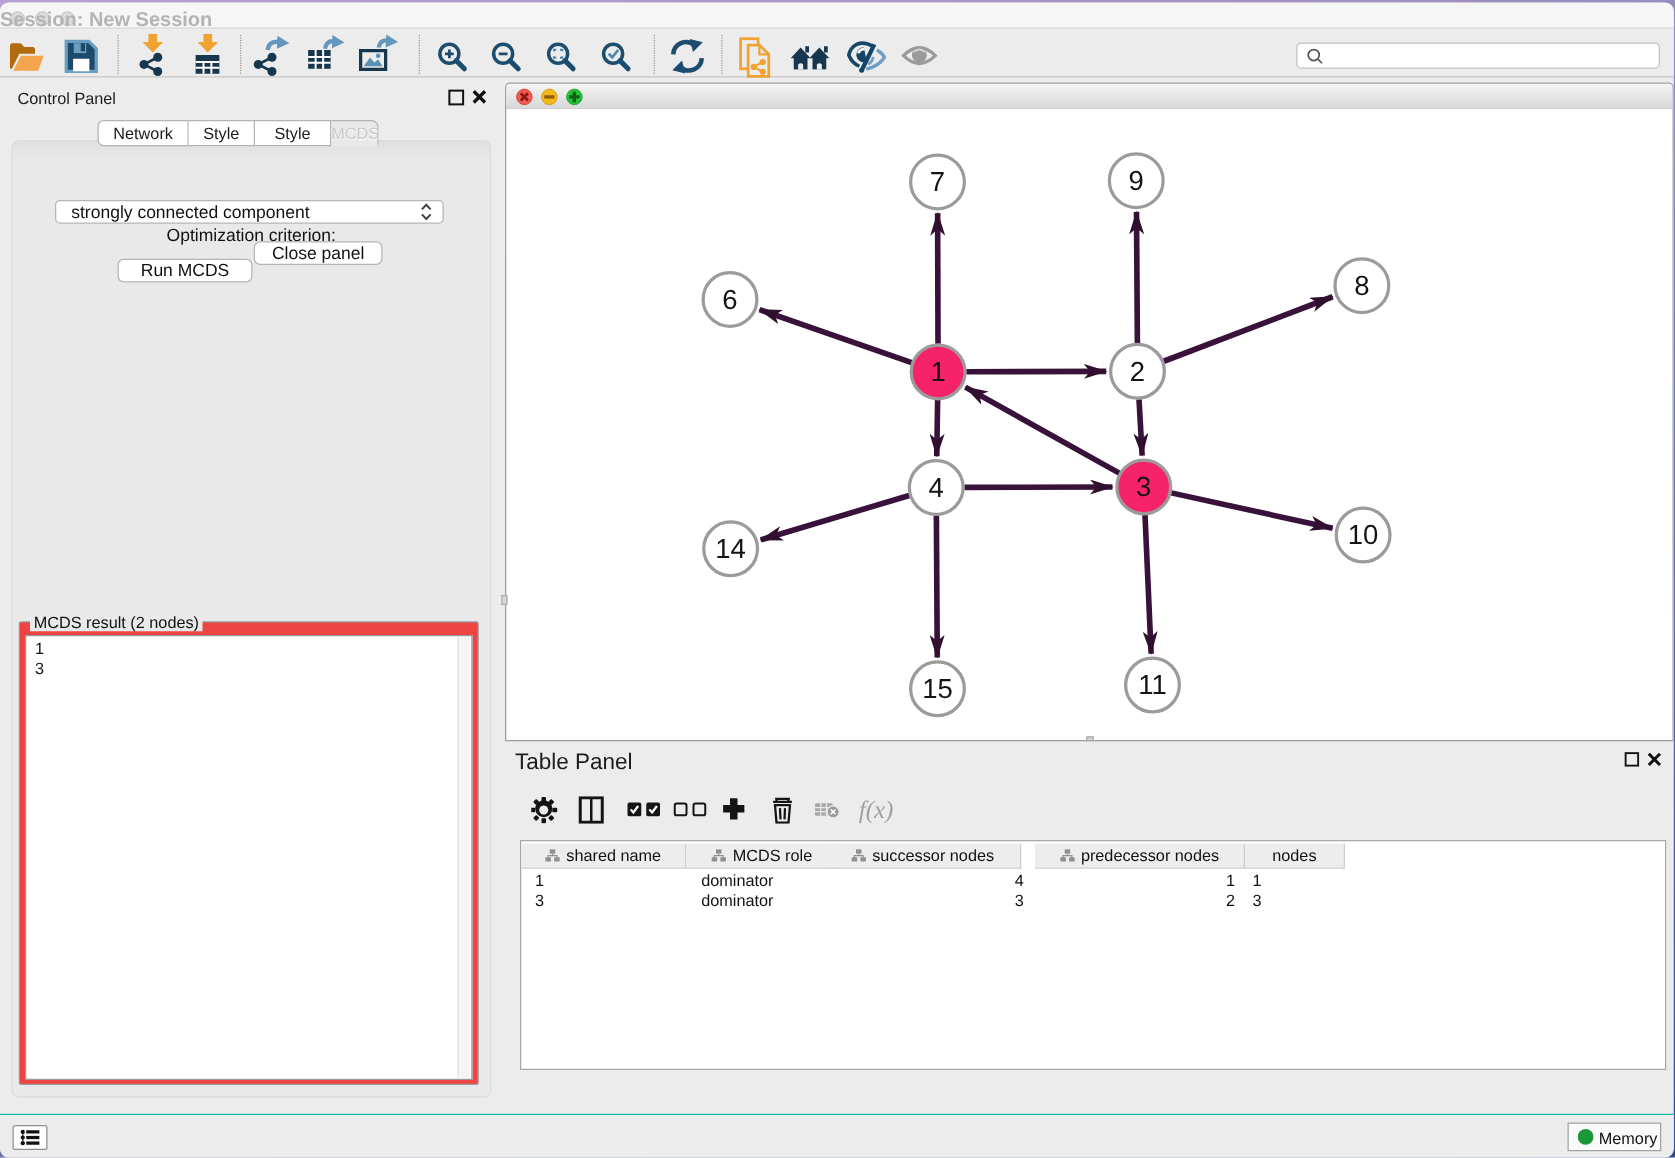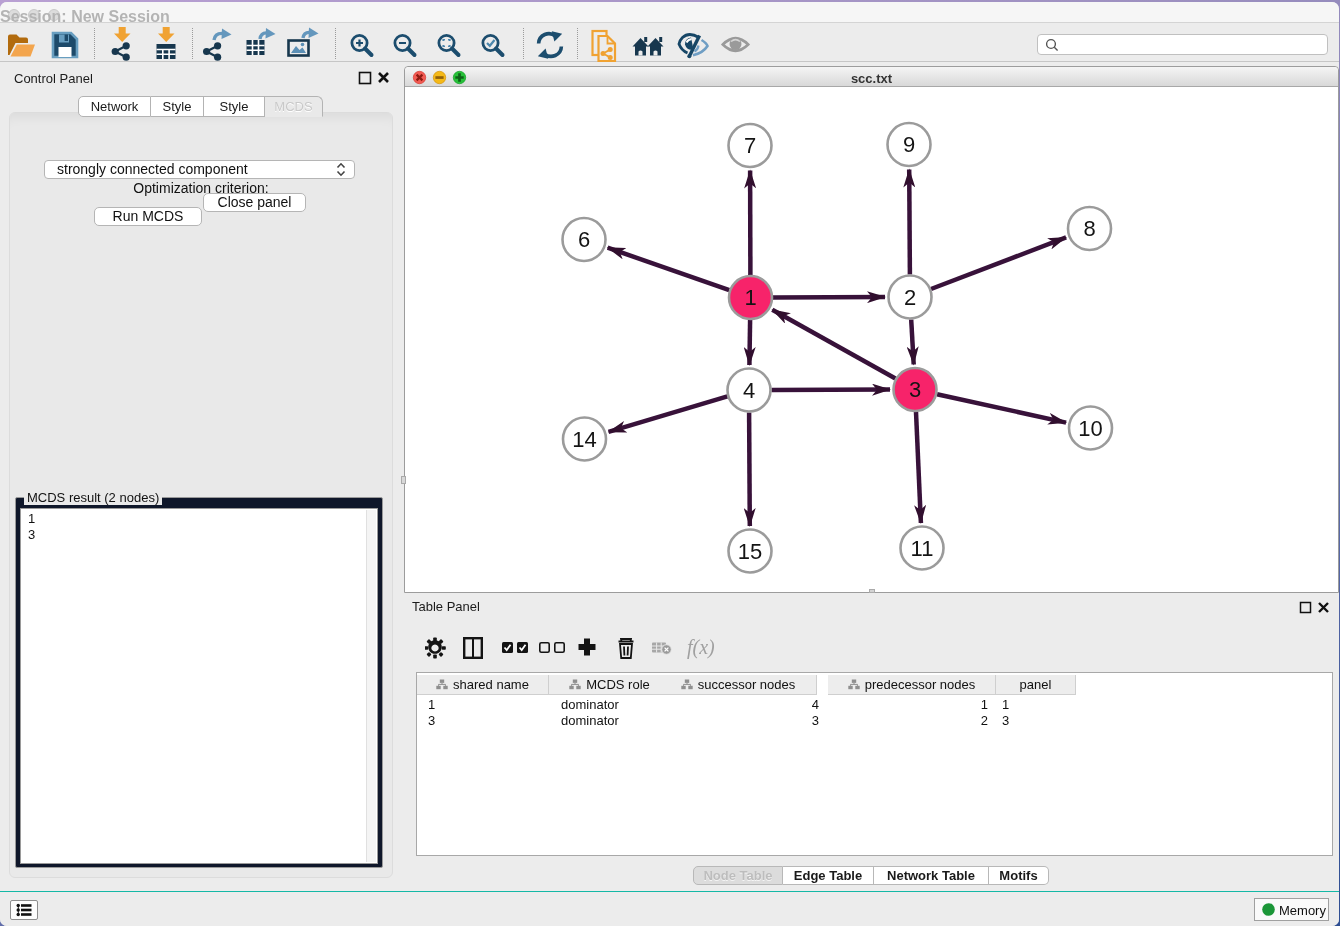--- a/index.html
+++ b/index.html
@@ -20,30 +20,30 @@
 
 .cp-head { position:absolute; left:14px; top:71px; font-size:13px; color:#1c1c1c; }
 .cp-box { position:absolute; left:9px; top:112px; width:384px; height:766px; background:#e9e9e9; border:1px solid #dcdcdc; border-radius:6px; box-shadow:inset 0 14px 12px -10px rgba(0,0,0,0.06); }
 .tabs { position:absolute; left:78px; top:96px; height:21px; display:flex; z-index:3; }
 .tab { height:21px; border:1px solid #b3b3b3; border-left:none; background:#fff; font-size:13px; font-weight:normal; color:#1a1a1a; text-align:center; line-height:19px; }
 .tab.first { border-left:1px solid #b3b3b3; border-radius:5px 0 0 5px; }
 .tab.sel { background:#e9e9e9; border-bottom-color:#e9e9e9; border-radius:0 6px 0 0; color:#c9c9c9; text-shadow:0 1px 0 #fff; }
 .optlabel { position:absolute; left:9px; top:136px; width:384px; text-align:center; font-size:14px; color:#111;margin-top:44px; }
 .select { position:absolute; left:44px; top:160px; width:311px; height:19px; background:#fff; border:1px solid #b5b5b5; border-radius:4px; font-size:14px; color:#111; line-height:17px; padding-left:12px; }
 .btn { position:absolute; height:19px; background:#fff; border:1px solid #b5b5b5; border-radius:5px; font-size:14px; color:#111; text-align:center; line-height:17px; }
-.fieldset { position:absolute; left:15px; top:497px; width:368px; height:371px; border:1px solid #9a9a9a; border-radius:2px; background:#0f172a; }
+.fieldset { position:absolute; left:15px; top:497px; width:368px; height:371px; border:1px solid #9a9a9a; border-radius:2px; background:#ef4444; }
 .fieldset .lg { position:absolute; left:8px; top:-8px; background:#e9e9e9; padding:0 3px; font-size:13px; color:#111; }
 .ta { position:absolute; left:4px; top:10px; right:4px; bottom:3px; border:1px solid #9a9a9a; background:#fff; font-size:13px; color:#111; line-height:16px; padding:2px 0 0 7px; }
 .ta .sb { position:absolute; right:1px; top:1px; width:10px; bottom:1px; background:#f4f4f4; border-left:1px solid #e0e0e0; }
 
 .scc { position:absolute; left:404px; top:66px; width:935px; height:527px; border:1px solid #9c9c9c; background:#fff; border-radius:4px 4px 0 0; }
 .scc .tbar { position:absolute; left:0; top:0; width:100%; height:20px; background:linear-gradient(#f5f5f5,#d8d8d8); border-bottom:1px solid #a8a8a8; border-radius:4px 4px 0 0; }
 .scc .tbar .t { position:absolute; top:4px; left:0; width:100%; text-align:center; font-size:13px; font-weight:bold; color:#333; }
 
-.tp-head { position:absolute; left:412px; top:599px; font-size:13px; color:#1c1c1c; }
+.tp-head { position:absolute; left:412px; top:599px; font-size:18px; color:#1c1c1c; }
 .ttable { position:absolute; left:416px; top:672px; width:917px; height:184px; background:#fff; border:1px solid #a8a8a8; }
 .thead { position:absolute; left:0; top:2px; height:20px; background:#ededed; border-right:1px solid #cfcfcf; border-bottom:1px solid #cfcfcf; font-size:13px; color:#111; text-align:center; line-height:20px; }
 .trow { position:absolute; font-size:13px; color:#111; height:16px; line-height:16px; }
 .btabs { position:absolute; left:693px; top:866px; height:19px; display:flex; z-index:3; }
 .btab { height:19px; border:1px solid #b8b8b8; border-left:none; background:#fff; font-size:13px; font-weight:bold; color:#1a1a1a; text-align:center; line-height:17px; }
 .btab.first { border-left:1px solid #b8b8b8; border-radius:5px 0 0 5px; }
 .btab.last { border-radius:0 5px 5px 0; }
 .btab.sel { background:#dcdcdc; color:#bdbdbd; text-shadow:0 1px 0 #f5f5f5; }
 .hicon { vertical-align:-1px; margin-right:5px; }
 
@@ -217,21 +217,21 @@
   <div class="cp-head">Control Panel</div>
   <svg class="abs" style="left:358px;top:71px" width="32" height="14" viewBox="0 0 32 14">
         <rect x="1.5" y="1.5" width="11" height="11" fill="none" stroke="#111" stroke-width="1.6"></rect>
         <path d="M21 2 L30 11 M30 2 L21 11" stroke="#111" stroke-width="2.6"></path>
       </svg>
   <div class="cp-box"></div>
   <div class="tabs">
     <div class="tab first" style="width:73px">Network</div>
     <div class="tab" style="width:53px">Style</div>
     <div class="tab" style="width:61px">Style</div>
-    <div class="tab sel" style="width:58px">MCDS</div>
+    <div class="tab sel" style="width:38px">MCDS</div>
   </div>
   <div class="optlabel">Optimization criterion:</div>
   <div class="select">strongly connected component
     <svg width="10" height="15" style="position:absolute;right:8px;top:1px" viewBox="0 0 10 15">
           <path d="M1.5 5.5 L5 1.8 L8.5 5.5" fill="none" stroke="#444" stroke-width="1.6"></path>
           <path d="M1.5 9.5 L5 13.2 L8.5 9.5" fill="none" stroke="#444" stroke-width="1.6"></path>
         </svg>
   </div>
   <div class="btn" style="left:94px;top:207px;width:108px">Run MCDS</div>
   <div class="btn" style="left:203px;top:193px;width:103px">Close panel</div>
@@ -243,21 +243,20 @@
   <div class="scc">
     <div class="tbar">
       <svg width="66" height="15" style="position:absolute;left:7px;top:3px" viewBox="0 0 66 15">
         <circle cx="7.5" cy="7.5" r="6.2" fill="#f25a52" stroke="#d8453c" stroke-width="0.8"></circle>
         <path d="M4.6 4.6 L10.4 10.4 M10.4 4.6 L4.6 10.4" stroke="#8c1a10" stroke-width="2.2"></path>
         <circle cx="27.5" cy="7.5" r="6.2" fill="#f5b917" stroke="#d79b17" stroke-width="0.8"></circle>
         <rect x="23.4" y="6.2" width="8.2" height="2.7" fill="#90600a"></rect>
         <circle cx="47.5" cy="7.5" r="6.2" fill="#27c138" stroke="#1ea632" stroke-width="0.8"></circle>
         <path d="M47.5 3.3 V11.7 M43.3 7.5 H51.7" stroke="#0e6118" stroke-width="2.7"></path>
       </svg>
-      <div class="t">scc.txt</div>
     </div>
     <svg class="abs" style="left:0;top:20px" width="933" height="506" viewBox="405 87 933 506">
       <defs>
         <marker id="ah" viewBox="0 0 19 12" refX="18" refY="6" markerWidth="19" markerHeight="12" markerUnits="userSpaceOnUse" orient="auto">
           <path d="M0 0 L19 6 L0 12 L5 6 Z" fill="#310f2e"></path>
         </marker>
       </defs>
       <g stroke="#38123a" stroke-width="4.5" marker-end="url(#ah)">
         <line x1="750.4" y1="275.0" x2="750.1" y2="170.5"></line>
         <line x1="729.3" y1="290.1" x2="607.6" y2="247.7"></line>
@@ -373,41 +372,35 @@
             <rect x="0.3" y="6.8" width="4.4" height="3.4" fill="#8f8f8f"></rect>
             <rect x="7.3" y="6.8" width="4.4" height="3.4" fill="#8f8f8f"></rect>
             <path d="M6 4 V5.4 M2.5 6.8 V5.4 H9.5 V6.8" fill="none" stroke="#8f8f8f"></path>
           </svg>successor nodes</div>
     <div class="thead" style="left:411px;width:168px"><svg class="hicon" width="12" height="11" viewBox="0 0 12 11">
             <rect x="3.8" y="0.5" width="4.4" height="3.4" fill="#8f8f8f"></rect>
             <rect x="0.3" y="6.8" width="4.4" height="3.4" fill="#8f8f8f"></rect>
             <rect x="7.3" y="6.8" width="4.4" height="3.4" fill="#8f8f8f"></rect>
             <path d="M6 4 V5.4 M2.5 6.8 V5.4 H9.5 V6.8" fill="none" stroke="#8f8f8f"></path>
           </svg>predecessor nodes</div>
-    <div class="thead" style="left:579px;width:80px">panel</div>
+    <div class="thead" style="left:579px;width:80px">nodes</div>
     <div class="trow" style="left:0;top:24px;width:917px">
       <span class="abs" style="left:11px">1</span>
           <span class="abs" style="left:144px">dominator</span>
       <span class="abs" style="left:254px;width:148px;text-align:right">4</span>
       <span class="abs" style="left:411px;width:160px;text-align:right">1</span>
       <span class="abs" style="left:585px">1</span>
     </div>
     <div class="trow" style="left:0;top:40px;width:917px">
       <span class="abs" style="left:11px">3</span>
           <span class="abs" style="left:144px">dominator</span>
       <span class="abs" style="left:254px;width:148px;text-align:right">3</span>
       <span class="abs" style="left:411px;width:160px;text-align:right">2</span>
       <span class="abs" style="left:585px">3</span>
     </div>
-  </div>
-  <div class="btabs">
-    <div class="btab first sel" style="width:90px">Node Table</div>
-    <div class="btab" style="width:91px">Edge Table</div>
-    <div class="btab" style="width:115px">Network Table</div>
-    <div class="btab last" style="width:60px">Motifs</div>
   </div>
 
   <div class="status">
     <div class="stbtn">
           <svg width="16" height="14" style="position:absolute;left:5px;top:2px" viewBox="0 0 16 14">
             <circle cx="2.2" cy="2.5" r="1.7" fill="#111"></circle>
             <circle cx="2.2" cy="7" r="1.7" fill="#111"></circle>
             <circle cx="2.2" cy="11.5" r="1.7" fill="#111"></circle>
             <rect x="5" y="1.2" width="10.5" height="2.6" fill="#111"></rect>
             <rect x="5" y="5.7" width="10.5" height="2.6" fill="#111"></rect>

